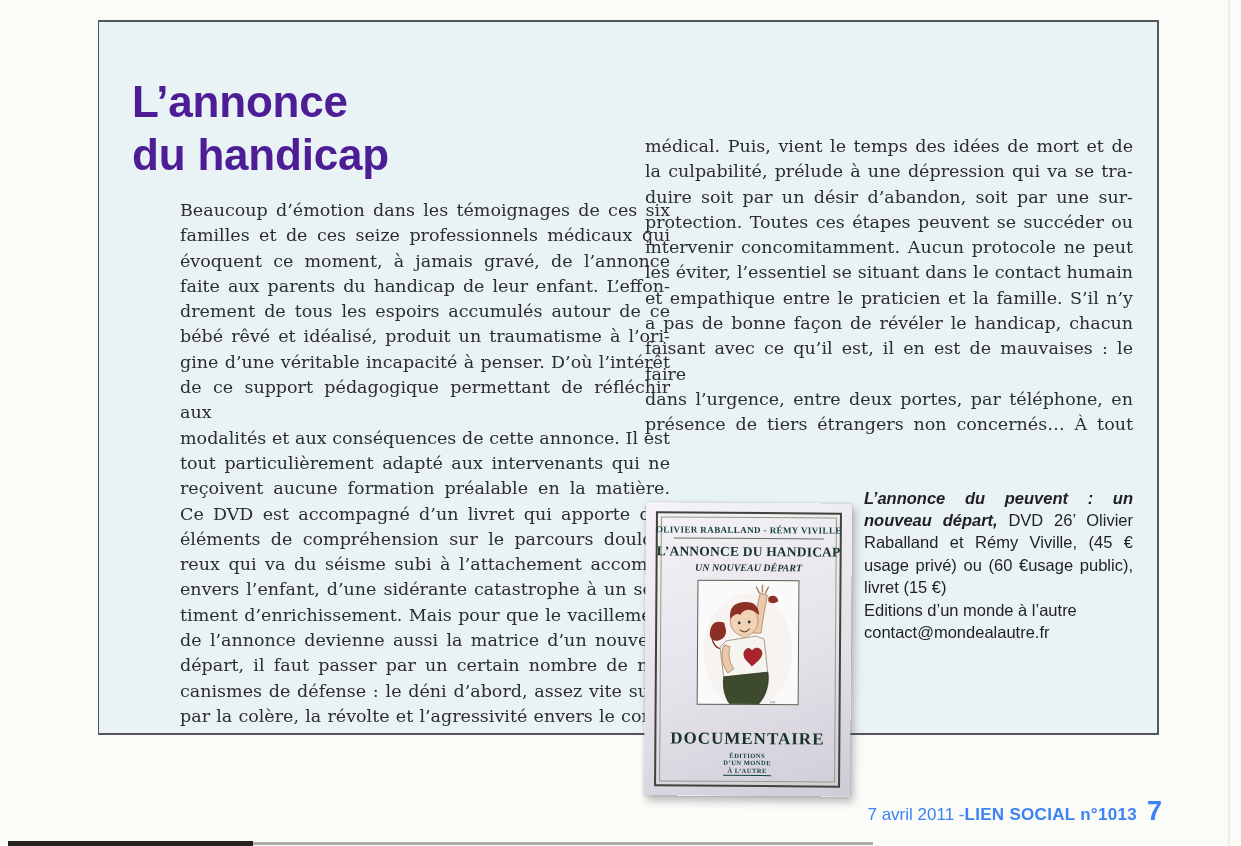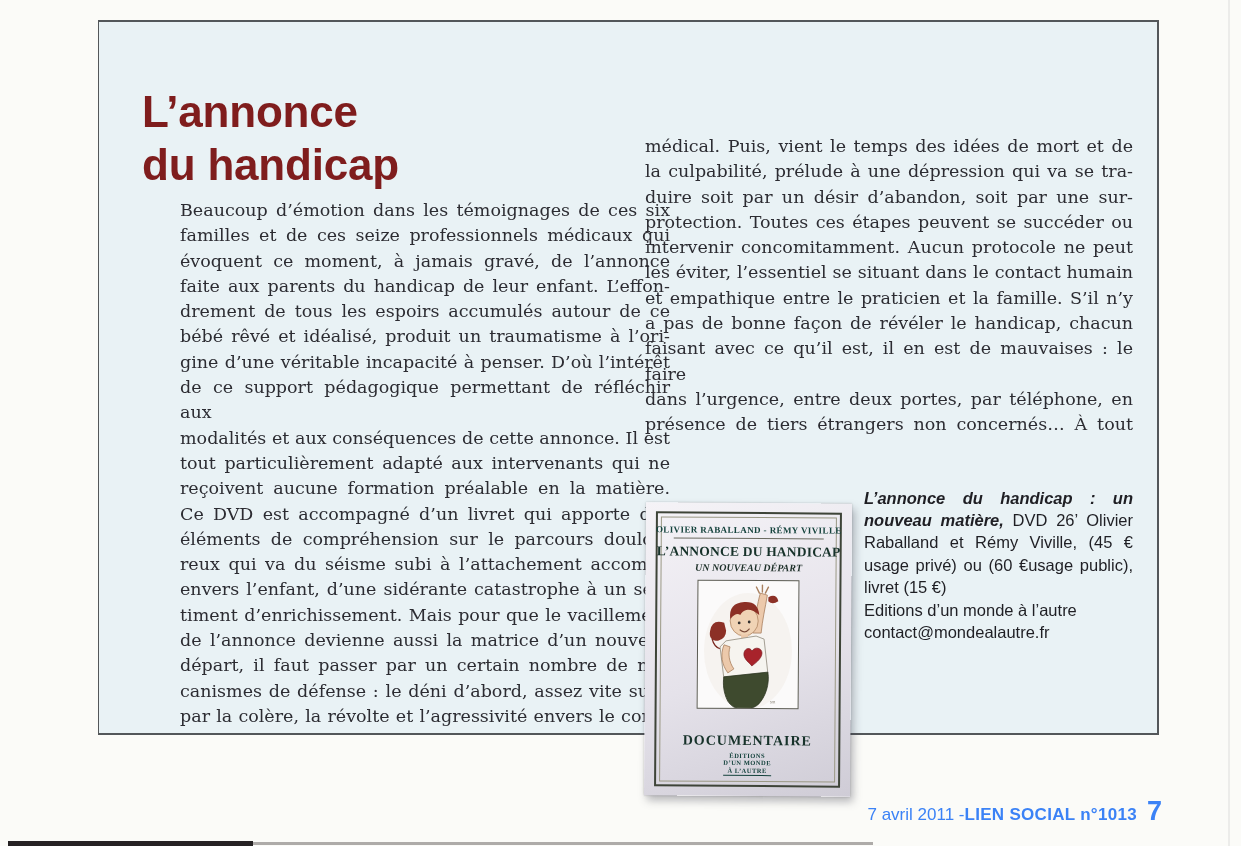--- a/index.html
+++ b/index.html
@@ -19,24 +19,24 @@
 
   .signaler {
     position:absolute; top:14px; right:30px;
     font-family:"DejaVu Serif", serif; font-weight:bold;
     font-size:37px; letter-spacing:1px;
     background:linear-gradient(180deg,#f7a91e 10%,#e8553f 55%,#c81f4e 95%);
     -webkit-background-clip:text; background-clip:text; color:transparent;
   }
 
   .title {
-    position:absolute; left:33px; top:53px; margin:10px;
+    position:absolute; left:33px; top:53px; margin:0;
     font-family:"Liberation Sans", sans-serif;
     font-size:44px; line-height:53px; font-weight:600;
-    color:#7f1d1d; letter-spacing:-0.2px; white-space:pre-line;
+    color:#4c1d95; letter-spacing:-0.2px; white-space:pre-line;
   }
 
   
   .para {
     font-family:"DejaVu Serif", serif;
     font-size:17.5px; line-height:25.3px; color:#2c2c32;
     text-align:justify; text-align-last:justify;
     white-space:pre-line; margin:0;
   }
   .para.ragged { text-align:left; text-align-last:left; }
@@ -75,21 +75,21 @@
   .dvd-subtitle {
     font-family:"Liberation Serif", serif; font-weight:bold; font-style:italic;
     font-size:10px; color:#1d2f28; margin-top:2px;
   }
   .dvd-illus {
     width:100px; height:134px; border:1px solid #5a5a52;
     margin-top:7px; background:#fbfafa; overflow:hidden;
   }
   .dvd-genre {
     font-family:"Liberation Serif", serif; font-weight:bold;
-    font-size:14px; letter-spacing:1px; color:#17322a; margin-top:24px;
+    font-size:17px; letter-spacing:1px; color:#17322a; margin-top:24px;
   }
   .dvd-pub {
     margin-top:3px; text-align:center;
     font-family:"Liberation Serif", serif; font-weight:bold;
     font-size:6.5px; line-height:7.5px; letter-spacing:.5px; color:#14423c;
     border-bottom:1px solid #14423c; padding-bottom:1px; white-space:pre-line;
   }
 
   
   .caption {
@@ -207,21 +207,21 @@
               <div class="dvd-genre">DOCUMENTAIRE</div>
               <div class="dvd-pub">ÉDITIONS
 D’UN MONDE
 À L’AUTRE</div>
             </div>
           </div>
         </div>
 
 
         <div class="caption">
-          <span class="cap-bold">L’annonce du handicap : un nouveau matière,</span><span class="cap-rest"> DVD 26’ Olivier Raballand et Rémy Viville, (45 € usage privé) ou (60 €usage public), livret (15 €)
+          <span class="cap-bold">L’annonce du peuvent : un nouveau départ,</span><span class="cap-rest"> DVD 26’ Olivier Raballand et Rémy Viville, (45 € usage privé) ou (60 €usage public), livret (15 €)
 Editions d’un monde à l’autre
 contact@mondealautre.fr</span>
         </div>
 
       </div>
     </div>
   </div>
 
   <div class="footer">
     <span class="date">7 avril 2011 - </span>

